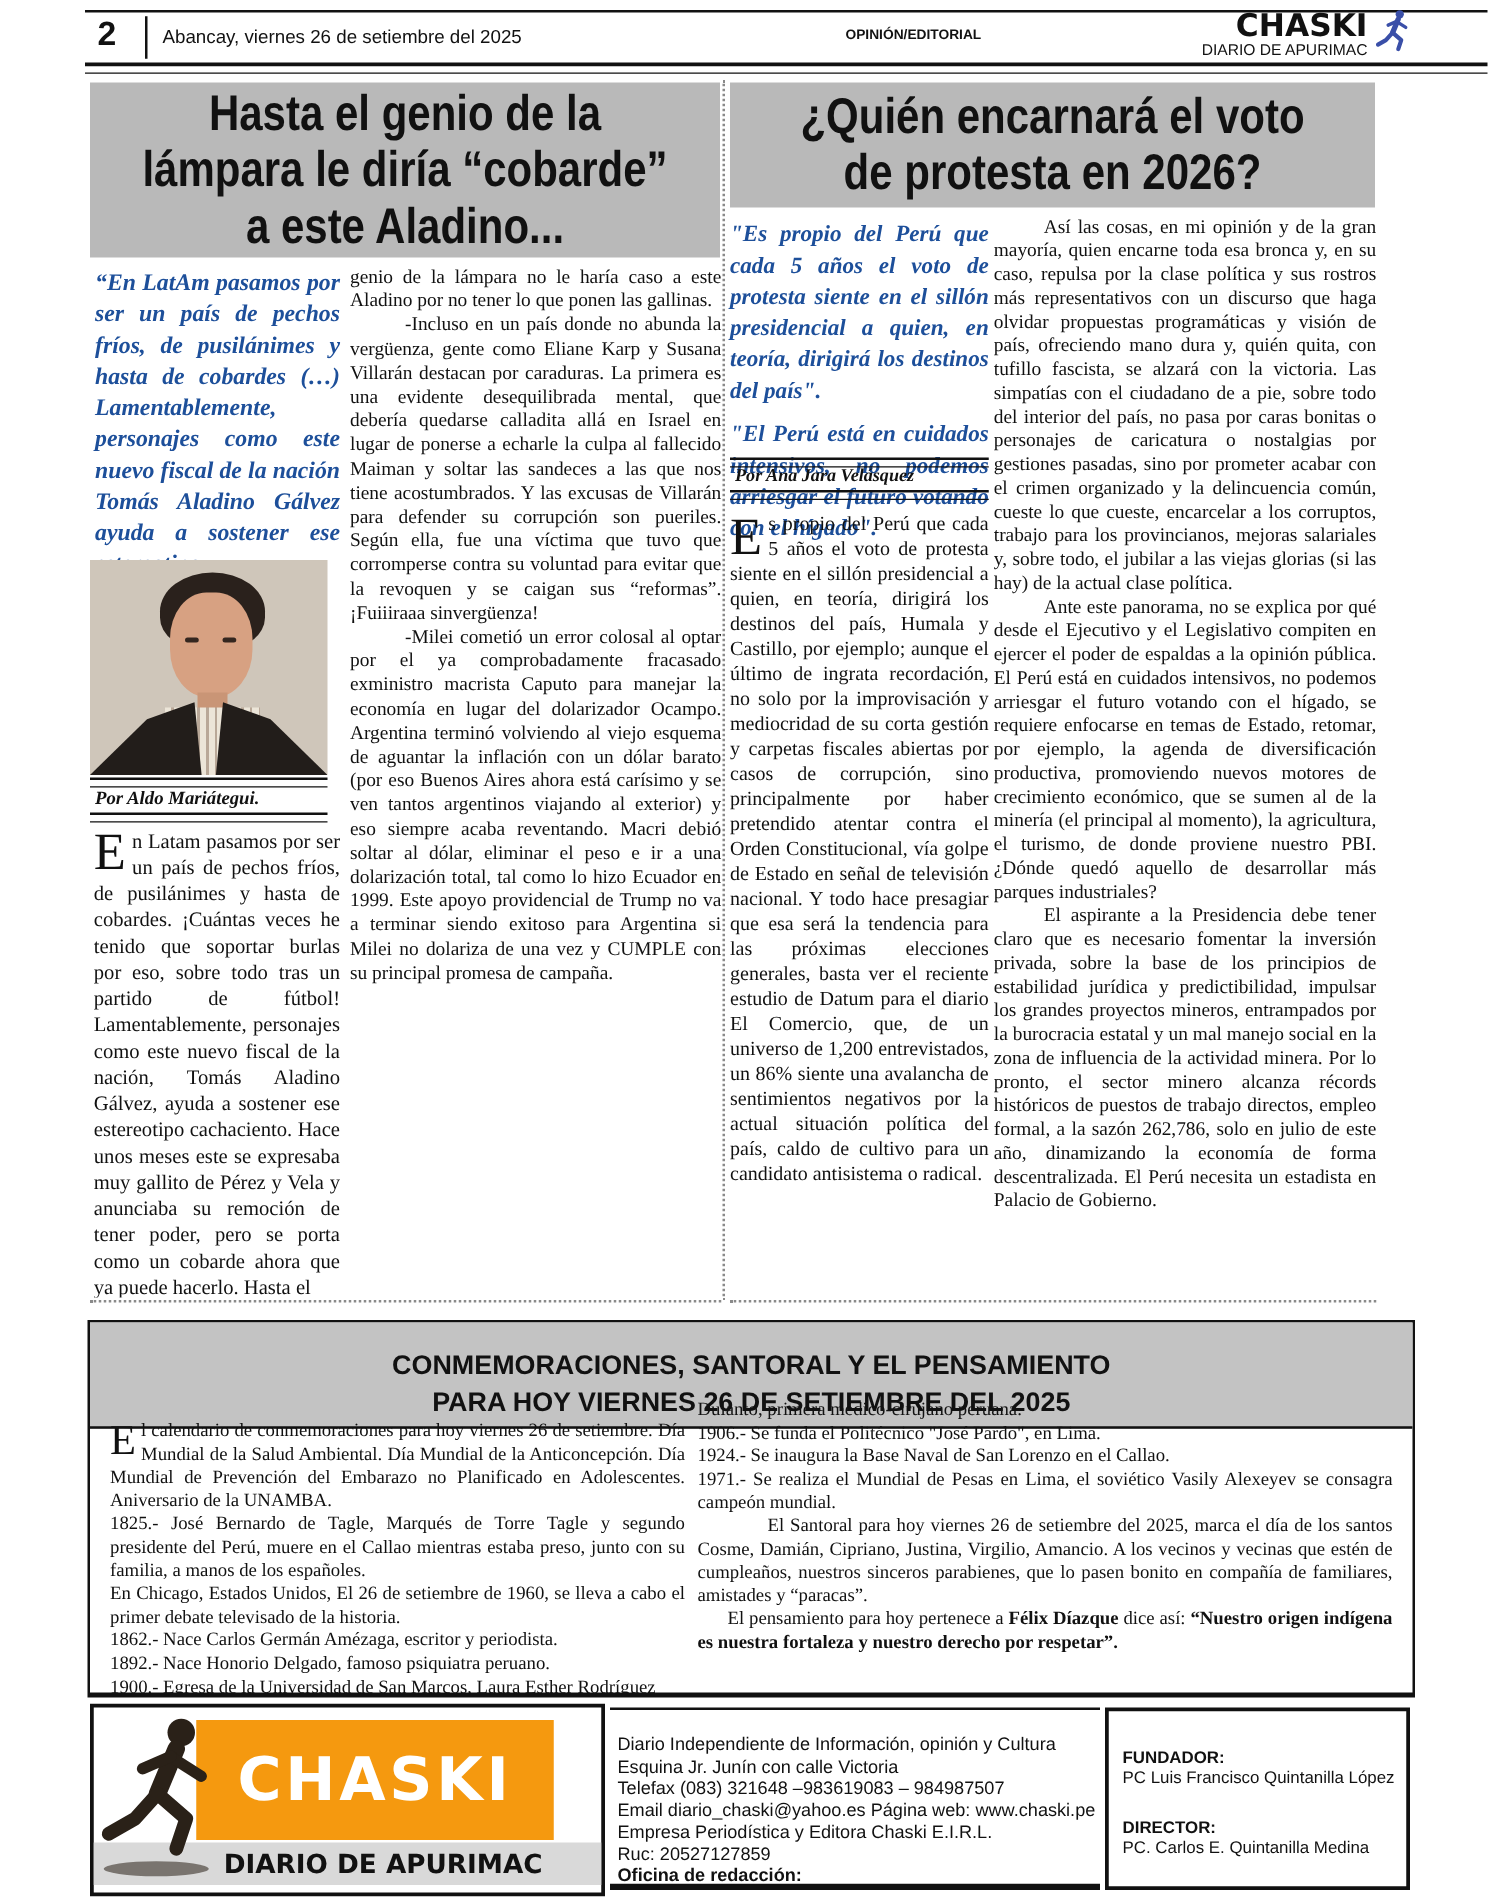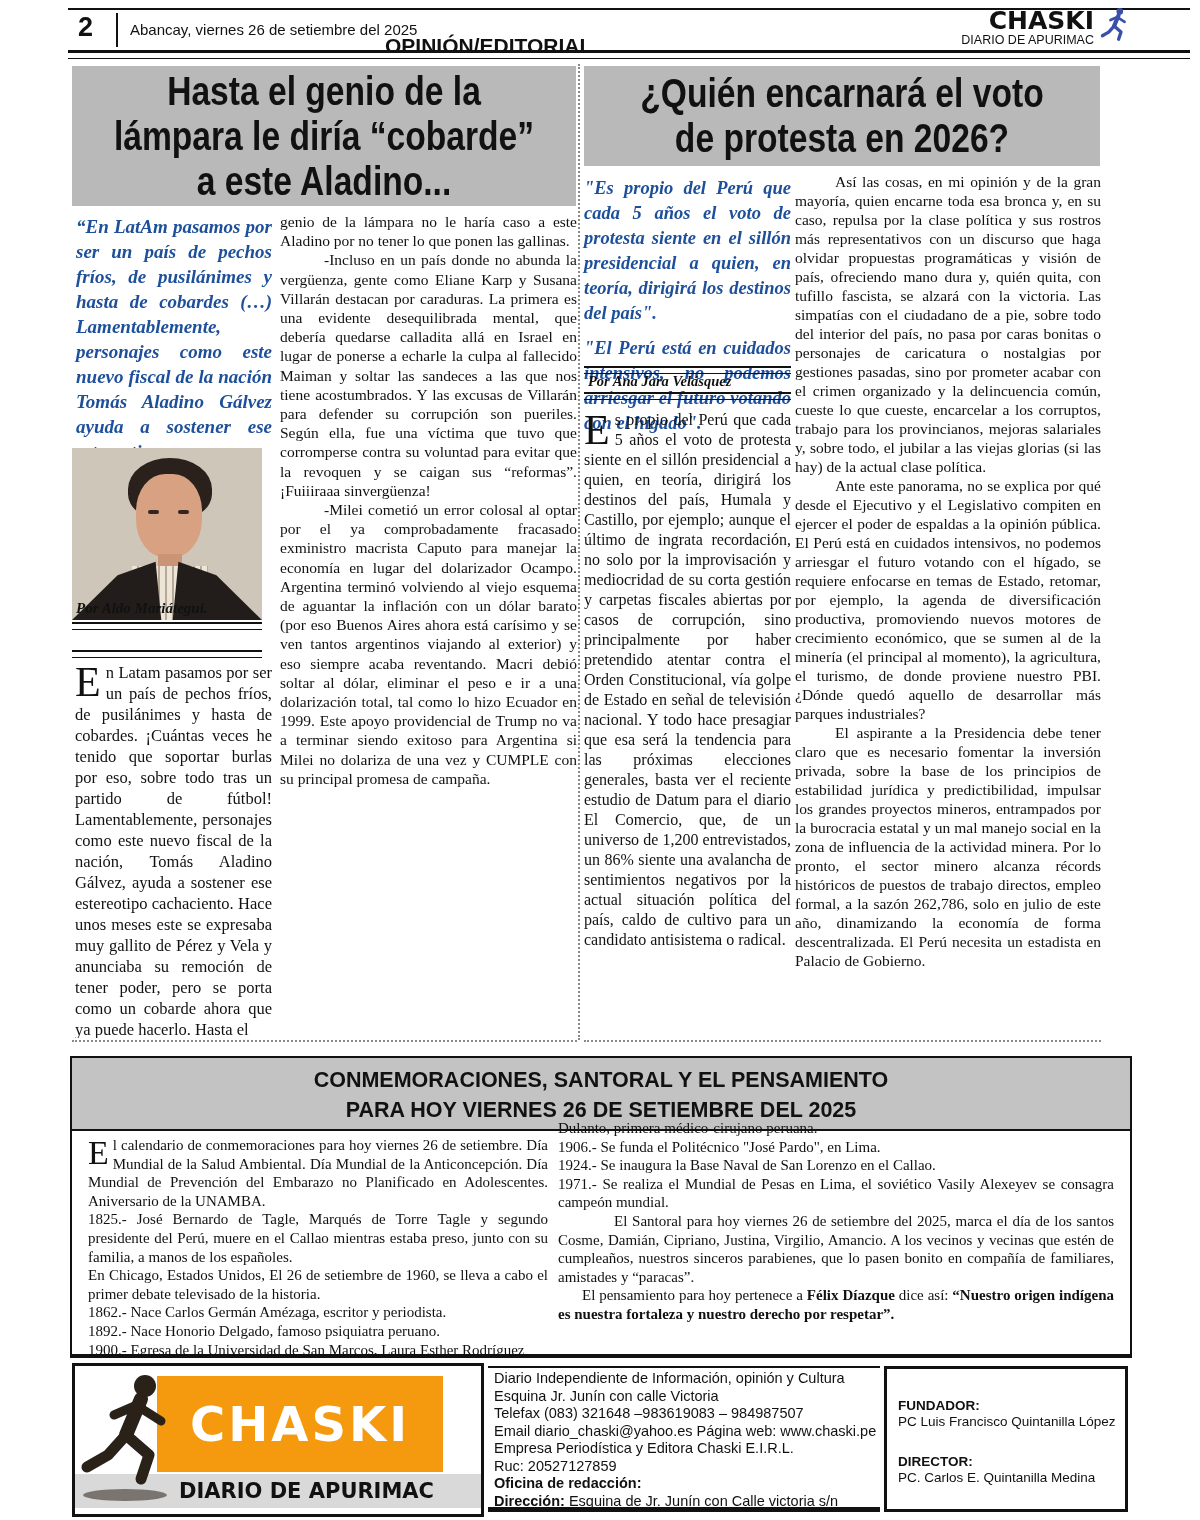--- a/index.html
+++ b/index.html
@@ -6,22 +6,22 @@
   .page{position:relative;width:1200px;height:1520px;background:#ffffff;margin:0 auto;
         overflow:hidden;color:#111;font-family:"Liberation Serif",serif;}
   
   .rule-top{position:absolute;left:68px;top:8px;width:1122px;border-top:2px solid #111;}
   .hdr-double{position:absolute;left:68px;top:50px;width:1122px;height:5px;
               border-top:3px solid #111;border-bottom:1px solid #111;}
   .pagenum{position:absolute;left:78px;top:12px;font-family:"Liberation Sans",sans-serif;
            font-weight:bold;font-size:27px;}
   .hdr-vline{position:absolute;left:116px;top:13px;height:34px;border-left:2px solid #111;}
   .dateline{position:absolute;left:130px;top:21px;font-family:"Liberation Sans",sans-serif;font-size:15px;}
-  .section-label{position:absolute;left:385px;top:34px;width:400px;text-align:left;
-                 font-family:"Liberation Sans",sans-serif;font-weight:bold;font-size:21px;}
+  .section-label{position:absolute;left:385px;top:22px;width:400px;text-align:right;
+                 font-family:"Liberation Sans",sans-serif;font-weight:bold;font-size:11px;}
   .mast{position:absolute;left:930px;top:7px;width:200px;display:flex;justify-content:flex-end;align-items:center;gap:6px;}
   .mast-text{text-align:right;}
   .mast-title{font-family:"DejaVu Sans","Liberation Sans",sans-serif;font-weight:bold;font-size:25px;line-height:26px;}
   .mast-sub{font-family:"Liberation Sans",sans-serif;font-size:12.5px;line-height:13px;}
   .mast-runner{width:30px;height:40px;color:#3a4fa8;}
   
   .headline-box{position:absolute;background:#b9b9b9;display:flex;flex-direction:column;justify-content:center;}
   .headline-line{font-family:"Liberation Sans",sans-serif;font-weight:bold;text-align:center;
                  font-size:40px;line-height:45px;transform:scaleX(0.84);transform-origin:50% 50%;white-space:nowrap;}
   .quote{font-weight:bold;font-style:italic;color:#1d4f9a;text-align:justify;}
@@ -40,58 +40,58 @@
   .ph-face{position:absolute;left:64px;top:26px;width:66px;height:84px;background:#d7a182;border-radius:44% 44% 46% 46%;}
   .ph-eye{position:absolute;width:11px;height:4px;background:#34261f;border-radius:2px;}
   .ph-neck{position:absolute;left:86px;top:106px;width:24px;height:16px;background:#c99576;}
   .ph-shirt{position:absolute;left:60px;top:118px;width:76px;height:54px;
             background:repeating-linear-gradient(90deg,#ece5d8 0 5px,#b9a898 5px 7px);}
   .ph-jl{position:absolute;left:0;top:110px;width:190px;height:62px;background:#221d1a;
          clip-path:polygon(0 100%,24% 28%,44% 6%,47% 100%);}
   .ph-jr{position:absolute;left:0;top:110px;width:190px;height:62px;background:#221d1a;
          clip-path:polygon(53% 100%,56% 6%,76% 28%,100% 100%);}
   .la-rule1{position:absolute;left:72px;top:622px;width:190px;}
-  .la-byline{position:absolute;left:76px;top:600px;}
+  .la-byline{position:absolute;left:76px;top:631px;}
   .la-rule2{position:absolute;left:72px;top:650px;width:190px;}
   .la-col1{position:absolute;left:75px;top:662px;width:197px;height:376px;font-size:16.5px;line-height:21px;overflow:hidden;}
   .la-col2{position:absolute;left:280px;top:212px;width:297px;height:828px;font-size:15.5px;line-height:19.2px;overflow:hidden;}
   .ind{text-indent:44px;}
   
   .ra-title{left:584px;top:66px;width:516px;height:100px;}
   .ra-quotes{position:absolute;left:584px;top:176px;width:207px;}
   .ra-quotes p{margin:0 0 10px 0;font-size:18.5px;line-height:25px;}
   .ra-rule1{position:absolute;left:584px;top:366px;width:207px;}
   .ra-byline{position:absolute;left:588px;top:373px;font-size:14.5px;}
   .ra-rule2{position:absolute;left:584px;top:392px;width:207px;}
   .ra-col1{position:absolute;left:584px;top:410px;width:207px;height:628px;font-size:16px;line-height:20px;overflow:hidden;}
   .ra-col2{position:absolute;left:795px;top:172px;width:306px;height:866px;font-size:15.5px;line-height:19px;overflow:hidden;}
   .ra-col2 .ind{text-indent:40px;}
   
   .conm{position:absolute;left:70px;top:1056px;width:1058px;height:296px;border:2px solid #111;border-bottom-width:4px;background:#fff;}
   .conm-band{height:64px;background:#c3c3c3;border-bottom:2px solid #111;text-align:center;
-             font-family:"Liberation Sans",sans-serif;font-weight:bold;font-size:21.5px;line-height:30px;padding-top:7px;}
+             font-family:"Liberation Sans",sans-serif;font-weight:bold;font-size:21.5px;line-height:30px;padding-top:19px;}
   .conm-col{position:absolute;text-align:justify;font-size:15px;line-height:18.6px;}
   .conm-col p{margin:0;}
   .conm-l{left:16px;top:78px;width:460px;}
   .conm-r{left:486px;top:61px;width:556px;}
   .conm .dc{font-size:34px;line-height:30px;padding:2px 4px 0 0;}
   .santoral{text-indent:56px;}
   .pens{text-indent:24px;}
   
   .logo-box{position:absolute;left:72px;top:1363px;width:406px;height:148px;border:3px solid #111;background:#fff;}
   .logo-orange{position:absolute;left:82px;top:10px;width:286px;height:96px;background:#f5990f;
                display:flex;align-items:center;justify-content:center;}
   .logo-orange div{font-family:"DejaVu Sans","Liberation Sans",sans-serif;font-weight:bold;font-size:48px;
                    color:#fff;letter-spacing:3px;}
   .logo-gray{position:absolute;left:0;top:108px;width:100%;height:34px;background:#d9d9d9;}
   .logo-gray div{font-family:"DejaVu Sans","Liberation Sans",sans-serif;font-weight:bold;font-size:21px;
                  line-height:34px;padding-left:104px;color:#111;}
   .logo-runner{position:absolute;left:4px;top:4px;width:100px;height:136px;color:#2a2118;z-index:2;}
   .mid-box{position:absolute;left:488px;top:1366px;width:392px;height:146px;
-           border-top:2px solid #111;border-bottom:5px solid #111;padding:2px 0 0 6px;box-sizing:border-box;
+           border-top:2px solid #111;border-bottom:5px solid #111;padding:20px 0 0 6px;box-sizing:border-box;
            font-family:"Liberation Sans",sans-serif;font-size:14.5px;line-height:17.5px;overflow:hidden;}
   .mid-box p{margin:0;}
   .staff-box{position:absolute;left:884px;top:1366px;width:244px;height:146px;border:3px solid #111;
              padding:5px 0 0 11px;box-sizing:border-box;font-family:"Liberation Sans",sans-serif;
              font-size:13.5px;line-height:16px;overflow:hidden;}
   .staff-group{margin-bottom:4px;margin-top:24px;}
   .staff-role{font-weight:bold;}
 </style>
 </head>
 <body>

